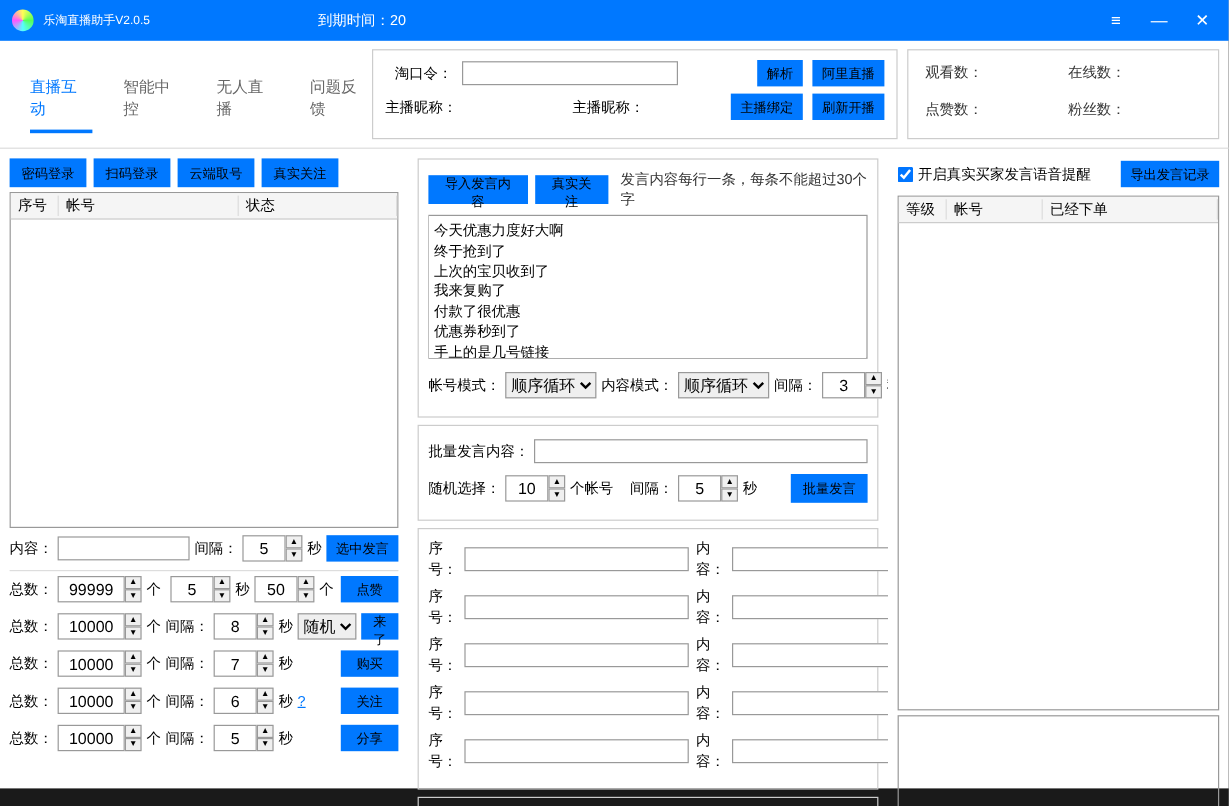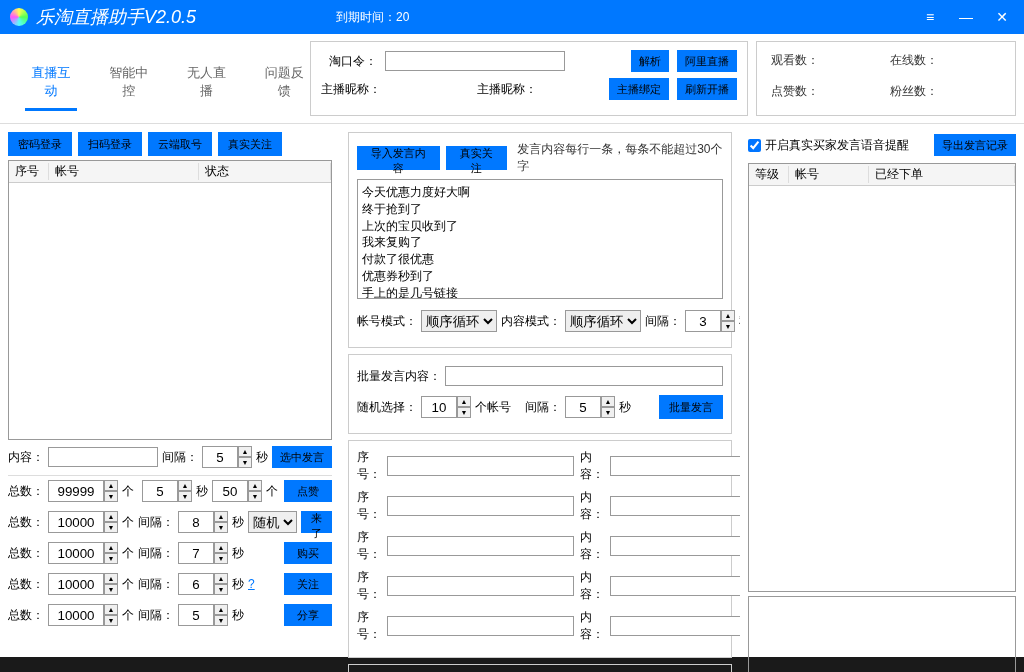--- a/index.html
+++ b/index.html
@@ -1,25 +1,25 @@
 <!DOCTYPE html>
 <html><head>
 <meta charset="utf-8">
 <style>
 * { margin:0; padding:0; box-sizing:border-box; font-family:"Microsoft YaHei",sans-serif; }
 body { background:#1a1a1a; width:1024px; height:672px; overflow:hidden; font-size:12px; }
 .app { background:#fff; width:1024px; height:657px; margin-top:0; }
 .titlebar { height:34px; background:#0078ff; color:#fff; display:flex; align-items:center; padding:0 10px; }
 .logo { width:18px; height:18px; border-radius:50%; background:conic-gradient(#ff5,#5f5,#5ff,#f5f,#ff5); margin-right:8px; }
-.title { font-size:18px; margin-right:140px;font-style:italic; }
+.title { font-size:10px; margin-right:140px; }
 .expire { font-size:12px; }
 .winbtns { margin-left:auto; display:flex; gap:12px; }
 .winbtn { width:24px; height:24px; display:flex; align-items:center; justify-content:center; color:#fff; cursor:pointer; font-size:14px; }
 .toprow { display:flex; border-bottom:1px solid #ddd; }
-.tabs { width:310px; display:flex; gap:26px; padding:30px 0 12px 25px;text-align:center; }
+.tabs { width:310px; display:flex; gap:26px; padding:30px 0 12px 25px; }
 .tab { font-size:13px; color:#666; cursor:pointer; padding-bottom:8px; }
 .tab.active { color:#0078ff; border-bottom:3px solid #0078ff; }
 .infobox { flex:1; border:1px solid #ccc; margin:7px 8px 7px 0; padding:8px 10px; display:flex; gap:10px; }
 .infoLeft { flex:1; }
 .infoRow { display:flex; align-items:center; margin-bottom:6px; gap:8px; }
 .infoRow label { min-width:56px; text-align:right; }
 .tin { border:1px solid #999; height:20px; padding:0 4px; }
 .bluebtn { background:#0078ff; color:#000000; border:none; height:24px; padding:0 10px; cursor:pointer; font-size:11px; }
 .bluebtn.sm { height:22px; padding:0 8px; }
 .statsbox { width:260px; border:1px solid #ccc; margin:7px 8px 7px 0; padding:10px 14px; display:grid; grid-template-columns:1fr 1fr; gap:8px; font-size:12px; color:#333; }

